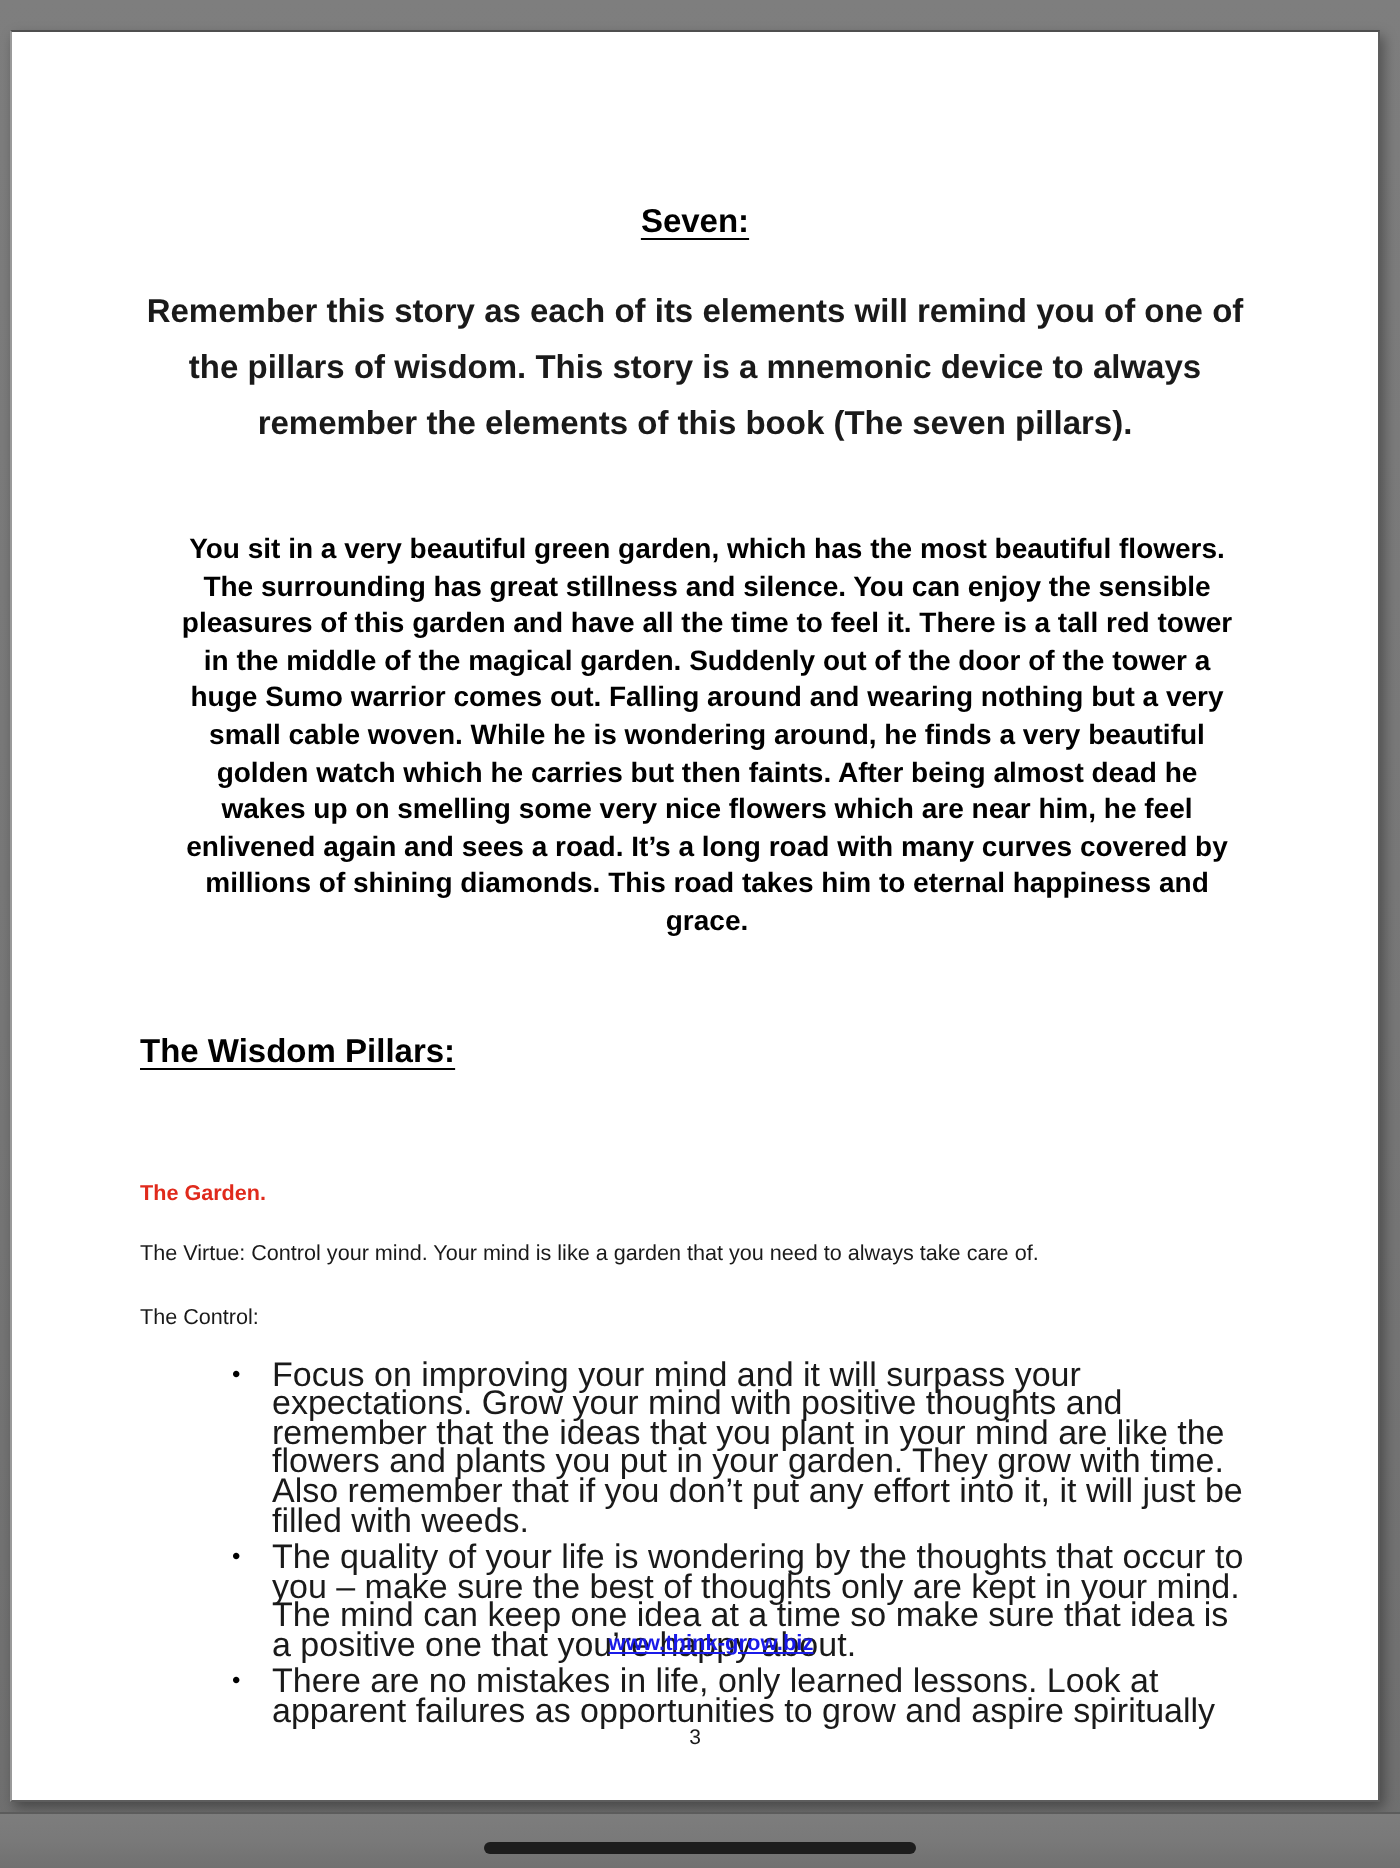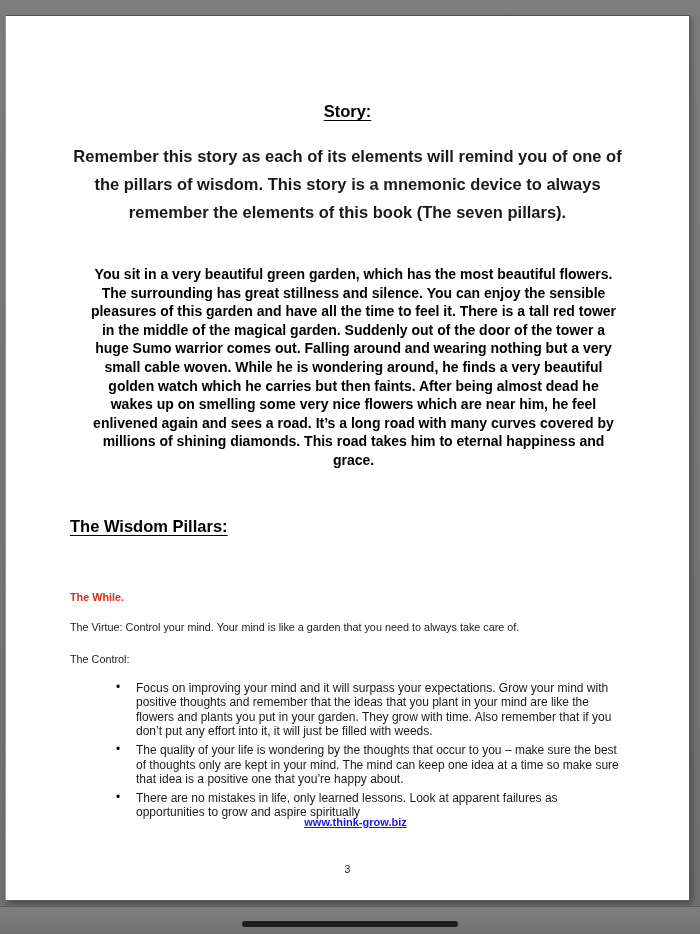--- a/index.html
+++ b/index.html
@@ -123,21 +123,21 @@
     color: #1a1a1a;
   }
 
   ul.wisdom-list {
     margin: 14px 0 0 0;
     padding: 0 0 0 46px;
     list-style: none;
   }
   ul.wisdom-list > li {
     position: relative;
-    font-size: 12px;
+    font-size: 17px;
     line-height: 14.6px;
     color: #1a1a1a;
     margin: 4px 0 1px 0;
     padding-left: 20px;
   }
   ul.wisdom-list > li::before {
     content: "\2022";
     position: absolute;
     left: 0;
     top: -1px;
@@ -170,29 +170,29 @@
   }
 </style>
 </head>
 <body>
 
 <div id="viewer-backdrop"></div>
 
 <div id="page-sheet">
   <div id="page-content">
 
-    <h1 class="story-title">Story:</h1>
+    <h1 class="story-title">Seven:</h1>
 
     <p class="intro-para">Remember this story as each of its elements will remind you of one of the pillars of wisdom. This story is a mnemonic device to always remember the elements of this book (The seven pillars).</p>
 
     <p class="story-block">You sit in a very beautiful green garden, which has the most beautiful flowers. The surrounding has great stillness and silence. You can enjoy the sensible pleasures of this garden and have all the time to feel it. There is a tall red tower in the middle of the magical garden. Suddenly out of the door of the tower a huge Sumo warrior comes out. Falling around and wearing nothing but a very small cable woven. While he is wondering around, he finds a very beautiful golden watch which he carries but then faints. After being almost dead he wakes up on smelling some very nice flowers which are near him, he feel enlivened again and sees a road. It’s a long road with many curves covered by millions of shining diamonds. This road takes him to eternal happiness and grace.</p>
 
     <h2 class="pillars-title">The Wisdom Pillars:</h2>
 
-    <p class="pillar-name">The While.</p>
+    <p class="pillar-name">The Garden.</p>
 
     <p class="body-line">The Virtue: Control your mind. Your mind is like a garden that you need to always take care of.</p>
 
     <p class="body-line">The Control:</p>
 
     <ul class="wisdom-list">
       <li>Focus on improving your mind and it will surpass your expectations. Grow your mind with positive thoughts and remember that the ideas that you plant in your mind are like the flowers and plants you put in your garden. They grow with time. Also remember that if you don’t put any effort into it, it will just be filled with weeds.</li>
       <li>The quality of your life is wondering by the thoughts that occur to you – make sure the best of thoughts only are kept in your mind. The mind can keep one idea at a time so make sure that idea is a positive one that you’re happy about.</li>
       <li>There are no mistakes in life, only learned lessons. Look at apparent failures as opportunities to grow and aspire spiritually</li>
     </ul>

